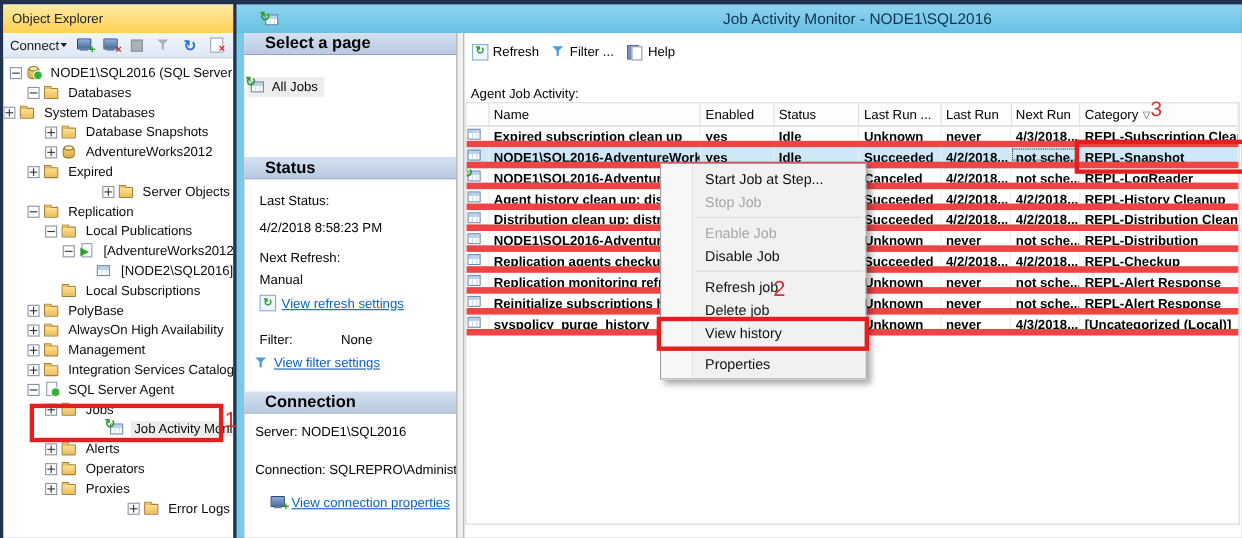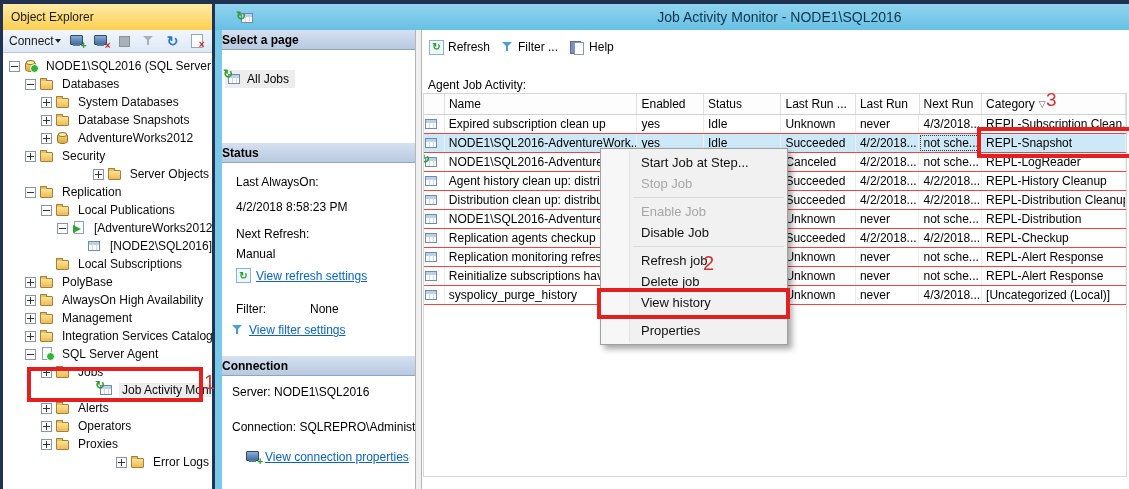--- a/index.html
+++ b/index.html
@@ -51,36 +51,36 @@
   .rboxi::after{content:"↻";color:#2f9e2f;font-weight:bold;font-size:10px;line-height:1;}
   .hlp{position:relative;width:15px;height:13px;display:inline-block;flex:none;}
   .hlp::before{content:"";position:absolute;left:0;top:0;width:9px;height:11px;background:#7d8fc8;border:1px solid #5a6aa0;}
   .hlp::after{content:"";position:absolute;left:4px;top:1px;width:8px;height:11px;background:#fff;border:1px solid #8a98a8;}
   
   #jam-title{position:absolute;left:215px;top:4px;width:914px;height:26px;background:linear-gradient(#8fd4ef,#68c0e4);}
   #jam-title .ttl{position:absolute;left:215px;right:0;top:0;height:26px;line-height:26px;text-align:center;font-size:14px;color:#0c344f;}
   #jam-title .ti{position:absolute;left:25px;top:6px;}
   #jam-border{position:absolute;left:215px;top:30px;width:7px;height:459px;background:#79c9e9;}
   #jam-left{position:absolute;left:222px;top:30px;width:193px;height:459px;background:#fff;overflow:hidden;}
-  .sect{position:absolute;left:0;right:0;height:20px;background:linear-gradient(#d5e1f1,#b9c9e0);border-bottom:1px solid #8fa5c2;font-weight:bold;font-size:12px;line-height:20px;padding-left:0;box-sizing:border-box;color:#000;}
+  .sect{position:absolute;left:0;right:0;height:20px;background:linear-gradient(#d5e1f1,#b9c9e0);border-bottom:1px solid #8fa5c2;font-weight:bold;font-size:15px;line-height:20px;padding-left:19px;box-sizing:border-box;color:#000;}
   #sel-list{position:absolute;left:0;right:0;top:20px;height:93px;background:#fff;border-bottom:1px solid #aebdd2;}
   #all-jobs{position:absolute;top:20px;left:3px;display:flex;align-items:center;padding:1px 6px 1px 2px;background:#ededed;font-size:12px;color:#000;}
   .sline{position:absolute;font-size:12px;color:#000;white-space:nowrap;overflow:hidden;max-width:186px;}
   .lnkrow{position:absolute;display:flex;align-items:center;gap:5px;}
   .lnk{color:#0b62c4;text-decoration:underline;font-size:12px;cursor:pointer;white-space:nowrap;}
   #divider{position:absolute;left:415px;top:30px;width:5px;height:459px;background:#f0f0f0;border-left:1px solid #b5b5b5;border-right:1px solid #b5b5b5;}
   #jam-main{position:absolute;left:422px;top:30px;width:707px;height:459px;background:#fff;overflow:hidden;}
   #jam-toolbar{position:absolute;left:4px;top:6px;height:22px;display:flex;align-items:center;gap:6px;font-size:12px;color:#000;}
   .tbi{display:flex;align-items:center;gap:4px;padding:0 3px;height:20px;cursor:pointer;}
   #grid-caption{position:absolute;left:6px;top:48px;font-size:12px;color:#000;}
   #grid{position:absolute;left:1px;top:63px;width:704px;height:384px;border:1px solid #d7d7d7;background:#fff;overflow:hidden;box-sizing:border-box;}
   #grid-head{display:flex;height:20px;background:#fdfdfd;border-bottom:1px solid #d0d0d0;}
   .ghead-cell{font-size:12px;line-height:19px;padding:0 4px;border-right:1px solid #dedede;box-sizing:border-box;display:flex;align-items:center;gap:4px;overflow:hidden;white-space:nowrap;color:#000;}
   .funnel-sm::after{content:"▽";font-size:9px;color:#555;}
-  .grow{display:flex;height:19px;border-bottom:1px solid #ef4444;box-sizing:border-box;}
+  .grow{display:flex;height:19px;border-bottom:6px solid #ef4444;box-sizing:border-box;font-weight:bold;}
   .grow.sel{background:#cde9f8;}
   .gcell{font-size:12px;line-height:18px;padding:0 4px;border-right:1px solid #ededed;box-sizing:border-box;overflow:hidden;white-space:nowrap;color:#000;}
   .gc-icon{display:flex;align-items:center;justify-content:center;padding:0;}
   .focus-dotted{outline:1px dotted #3a3a3a;outline-offset:-2px;}
   
   #context-menu{position:absolute;left:600px;top:148px;width:188px;background:linear-gradient(90deg,#f7f7f7 0 28px,#f1f1f1 28px);border:1px solid #a0a0a0;box-shadow:4px 4px 6px rgba(0,0,0,.35);padding:3px 0;z-index:50;box-sizing:border-box;}
   #context-menu::before{content:"";position:absolute;left:28px;top:2px;bottom:2px;width:1px;background:#e2e2e2;}
   .m-item{height:21px;line-height:21px;padding-left:40px;font-size:13px;color:#111;cursor:default;position:relative;}
   .m-item.dis{color:#a6a6a6;}
   .m-sep{height:1px;background:#d9d9d9;margin:3px 3px 3px 32px;}
@@ -142,21 +142,21 @@
           </span>
           <span class="tlabel">NODE1\SQL2016 (SQL Server 13.0.1</span>
         </div>
         <div class="trow" style="padding-left: 22px;">
           <span class="tw minus"></span>
           <span class="ti">
             <i class="sh-folder"></i>
           </span>
           <span class="tlabel">Databases</span>
         </div>
-        <div class="trow" style="padding-left: 38px; text-align: center;">
+        <div class="trow" style=" text-align: center;">
           <span class="tw plus"></span>
           <span class="ti">
             <i class="sh-folder"></i>
           </span>
           <span class="tlabel">System Databases</span>
         </div>
         <div class="trow" style="padding-left: 38px;">
           <span class="tw plus"></span>
           <span class="ti">
             <i class="sh-folder"></i>
@@ -168,21 +168,21 @@
           <span class="ti">
             <i class="sh-db"></i>
           </span>
           <span class="tlabel">AdventureWorks2012</span>
         </div>
         <div class="trow" style="padding-left: 22px;">
           <span class="tw plus"></span>
           <span class="ti">
             <i class="sh-folder"></i>
           </span>
-          <span class="tlabel">Security</span>
+          <span class="tlabel">Expired</span>
         </div>
         <div class="trow" style="padding-left: 22px; justify-content: flex-end;">
           <span class="tw plus"></span>
           <span class="ti">
             <i class="sh-folder"></i>
           </span>
           <span class="tlabel">Server Objects</span>
         </div>
         <div class="trow" style="padding-left: 22px;">
           <span class="tw minus"></span>
@@ -316,21 +316,21 @@
     <div id="sel-list">
       <div id="all-jobs">
         <span class="ti">
             <i class="sh-grid"></i>
             <i class="sh-spin"></i>
           </span>
         <span>All Jobs</span>
       </div>
     </div>
     <div class="sect" style="top:113px;">Status</div>
-    <div class="sline" style="top:145px;left:14px;">Last AlwaysOn:</div>
+    <div class="sline" style="top:145px;left:14px;">Last Status:</div>
     <div class="sline" style="top:170px;left:14px;">4/2/2018 8:58:23 PM</div>
     <div class="sline" style="top:197px;left:14px;">Next Refresh:</div>
     <div class="sline" style="top:217px;left:14px;">Manual</div>
     <div class="lnkrow" style="top:238px;left:14px;">
       <span class="rboxi"></span>
       <span class="lnk">View refresh settings</span>
     </div>
     <div class="sline" style="top:272px;left:14px;">Filter:</div>
     <div class="sline" style="top:272px;left:88px;">None</div>
     <div class="lnkrow" style="top:293px;left:10px;">

